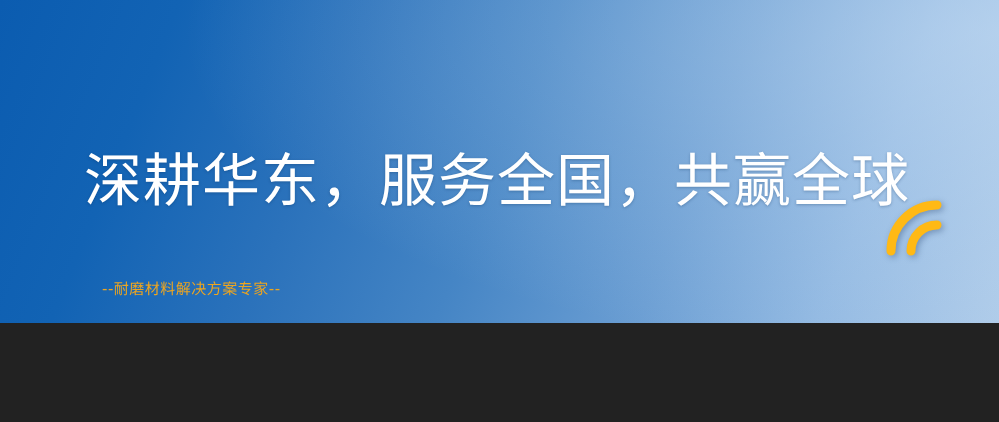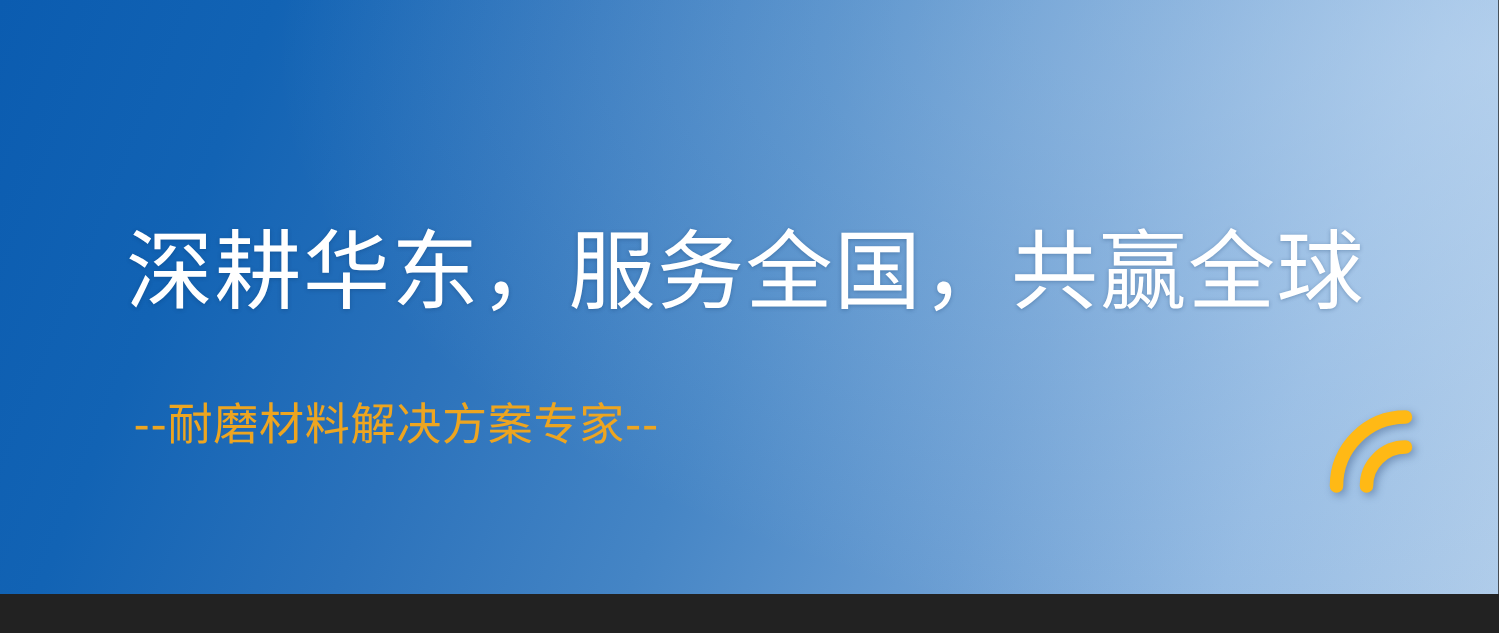--- a/index.html
+++ b/index.html
@@ -5,21 +5,21 @@
 <style>
   html, body {
     margin: 0;
     padding: 0;
     background: #222;
   }
 
   .banner {
     position: relative;
     width: 999px;
-    height: 396px;
+    height: 323px;
     overflow: hidden;
     font-family: "Liberation Sans", "DejaVu Sans", sans-serif;
     
     background:
       linear-gradient(112deg,
         #0b5cb0 0%,
         #1263b4 16%,
         #2b72bb 33%,
         #4585c5 50%,
         #6b9ed3 68%,
@@ -55,24 +55,24 @@
     color: #ffffff;
     white-space: nowrap;
     text-shadow: 0 1px 3px rgba(10, 45, 90, 0.30);
   }
 
   
   .subhead {
     position: absolute;
     left: 86px;
     top: 266px;
-    margin: 3px;
+    margin: 16px;
     z-index: 3;
     font-family: "DejaVu Sans", "Liberation Sans", sans-serif;
-    font-size: 30px;
+    font-size: 15px;
     line-height: 1;
     font-weight: 400;
     letter-spacing: 0.5px;
     color: #eda520;
     white-space: nowrap;
   }
 
   
   .logo {
     position: absolute;

